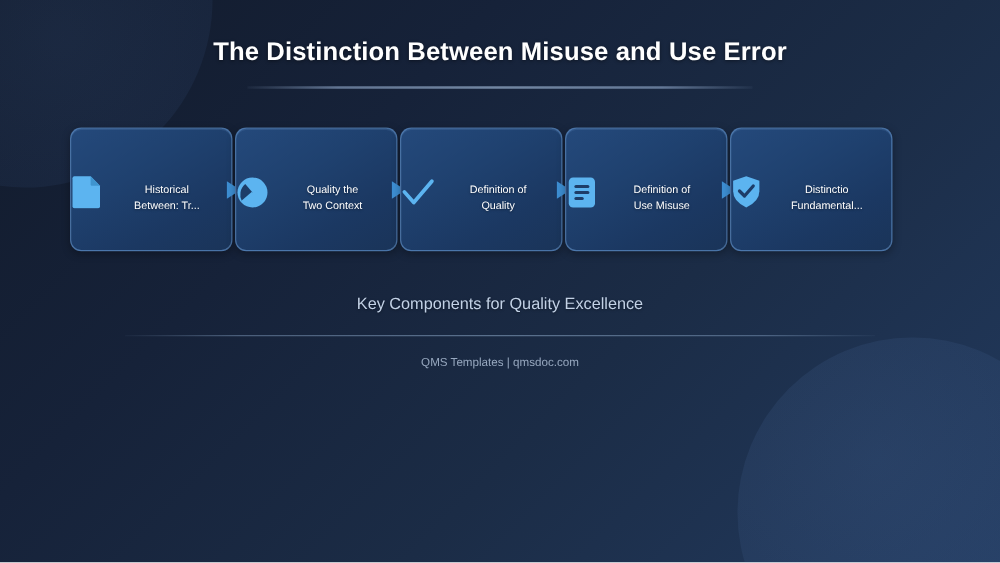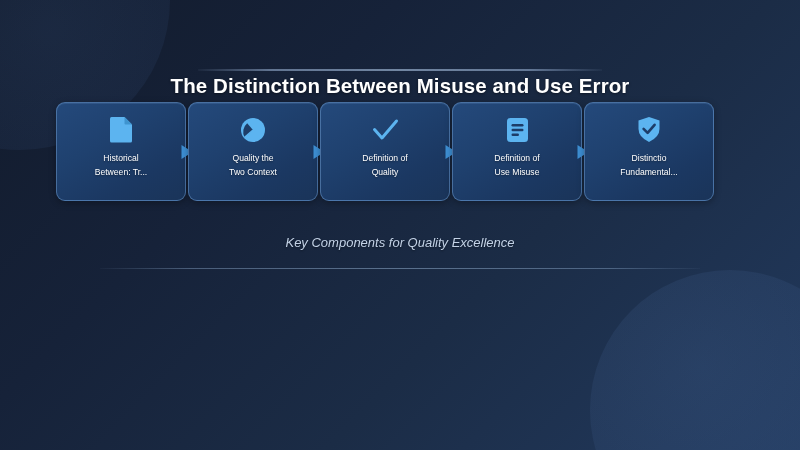--- a/index.html
+++ b/index.html
@@ -38,21 +38,20 @@
   
   .title {
     position:absolute;
     top:30px; left:0; width:800px;
     text-align:center;
     font-size:20.5px;
     font-weight:bold;
     color:#ffffff;
     letter-spacing:0.1px;
     text-shadow:0 1px 3px rgba(0,0,0,0.45);
-    margin-top:44px;
   }
   .title-divider {
     position:absolute;
     top:69px; left:198px;
     width:404px; height:2px;
     background:linear-gradient(90deg, rgba(150,175,210,0.05) 0%, rgba(160,185,220,0.55) 18%, rgba(170,195,225,0.62) 50%, rgba(160,185,220,0.55) 82%, rgba(150,175,210,0.05) 100%);
   }
 
   
   .flow {
@@ -65,21 +64,21 @@
 
   .card {
     position:relative;
     width:130px;
     flex:0 0 130px;
     border-radius:9px;
     background:linear-gradient(150deg, #24497b 0%, #1f416f 38%, #1b3862 72%, #1a3459 100%);
     border:1px solid rgba(116,165,221,0.50);
     box-shadow:0 2px 7px rgba(0,0,0,0.30), inset 0 1px 0 rgba(150,195,245,0.13);
     display:flex;
-    flex-direction:column;
+    flex-direction:row;
     align-items:center;
     padding-top:13px;
   }
 
   .card-icon {
     width:27px; height:27px;
     display:flex;
     align-items:center;
     justify-content:center;
     margin-bottom:9px;
@@ -111,21 +110,20 @@
     border-bottom:7px solid transparent;
     border-left:11px solid #3d8fd4;
   }
 
   
   .subtitle {
     position:absolute;
     top:235px; left:0; width:800px;
     text-align:center;
     font-size:13px;
-    font-style:italic;
     color:#c3d2e6;
     text-shadow:0 1px 2px rgba(0,0,0,0.35);
   }
 
   
   .footer-divider {
     position:absolute;
     top:268px; left:100px;
     width:600px; height:1px;
     background:linear-gradient(90deg, rgba(140,170,205,0.04) 0%, rgba(150,180,215,0.40) 15%, rgba(160,190,222,0.48) 50%, rgba(150,180,215,0.40) 85%, rgba(140,170,205,0.04) 100%);
@@ -232,14 +230,15 @@
         <span>Distinctio</span><br>
         <span>Fundamental...</span>
       </div>
     </div>
 
   </div>
 
   <div class="subtitle">Key Components for Quality Excellence</div>
 
   <div class="footer-divider"></div>
+  <div class="footer">QMS Templates | qmsdoc.com</div>
 
 </div>
 
 </body></html>

